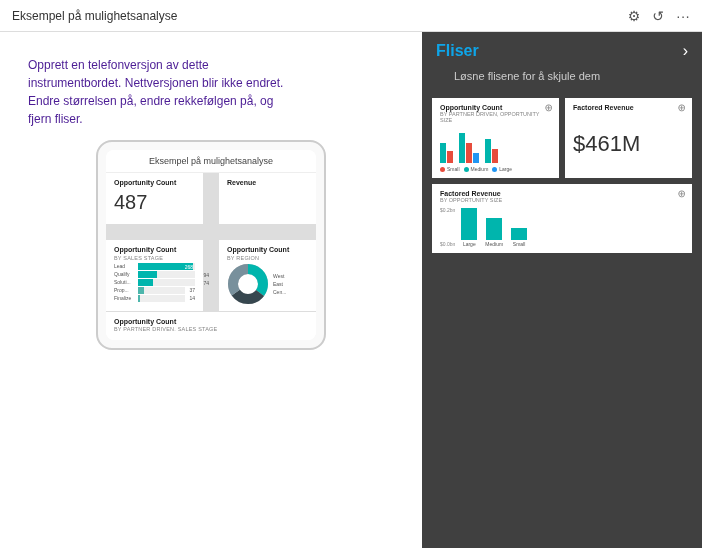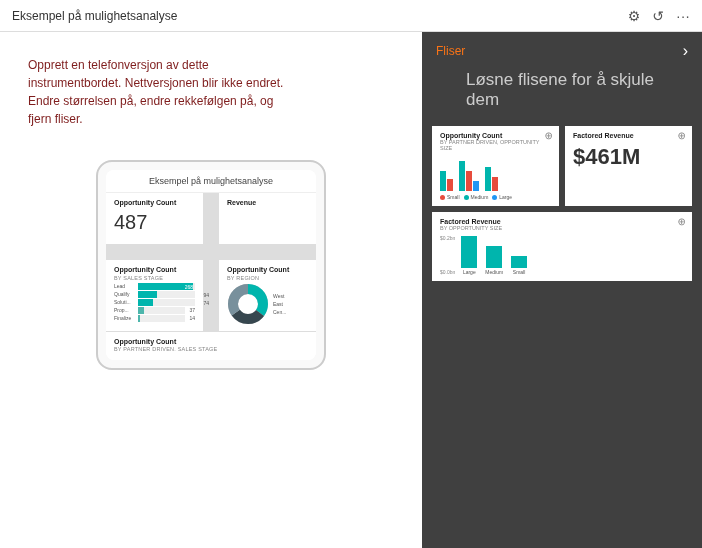--- a/index.html
+++ b/index.html
@@ -54,23 +54,23 @@
     }
     .page-title {
       font-size: 26px;
       font-weight: 700;
       color: #1a1a1a;
       margin-bottom: 10px;
       line-height: 1.2;
     }
     .page-description {
       font-size: 12px;
-      color: #7f1d1d;
+      color: #4c1d95;
       line-height: 1.5;
-      margin-bottom: 32px;
+      margin-bottom: 12px;
       max-width: 260px;
     }
 
     
     .phone-mockup {
       width: 230px;
       margin: 0 auto;
       background: #f9f9f9;
       border: 2px solid #ccc;
       border-radius: 16px;
@@ -194,33 +194,32 @@
       flex-direction: column;
     }
     .fliser-header {
       display: flex;
       align-items: center;
       justify-content: space-between;
       padding: 10px 14px;
       background: #404040;
     }
     .fliser-title {
-      font-size: 12px;
-      color: #f97316;
-      font-weight: 400;
+      font-size: 16px;
+      color: #0ea5e9;
+      font-weight: 700;
     }
     .fliser-chevron {
       color: #fff;
       font-size: 16px;
     }
     .fliser-subtitle {
-      font-size: 17px;
+      font-size: 11px;
       color: #ccc;
       padding: 0 32px 10px;
-      margin-left: 12px;
     }
     .fliser-tiles {
       display: grid;
       grid-template-columns: 1fr 1fr;
       gap: 6px;
       padding: 6px 10px;
     }
     .fliser-tile {
       background: #fff;
       padding: 6px 8px;
@@ -240,23 +239,23 @@
     }
     .fliser-pin-icon {
       position: absolute;
       top: 4px;
       right: 6px;
       font-size: 10px;
       color: #888;
     }
     .big-value {
       font-size: 22px;
-      font-weight: 700;
+      font-weight: 400;
       color: #333;
-      margin-top: 5px;
+      margin-top: 20px;
     }
     .legend-dot {
       width: 5px;
       height: 5px;
       border-radius: 50%;
       flex-shrink: 0;
     }
     .legend-label {
       font-size: 5px;
       color: #555;

